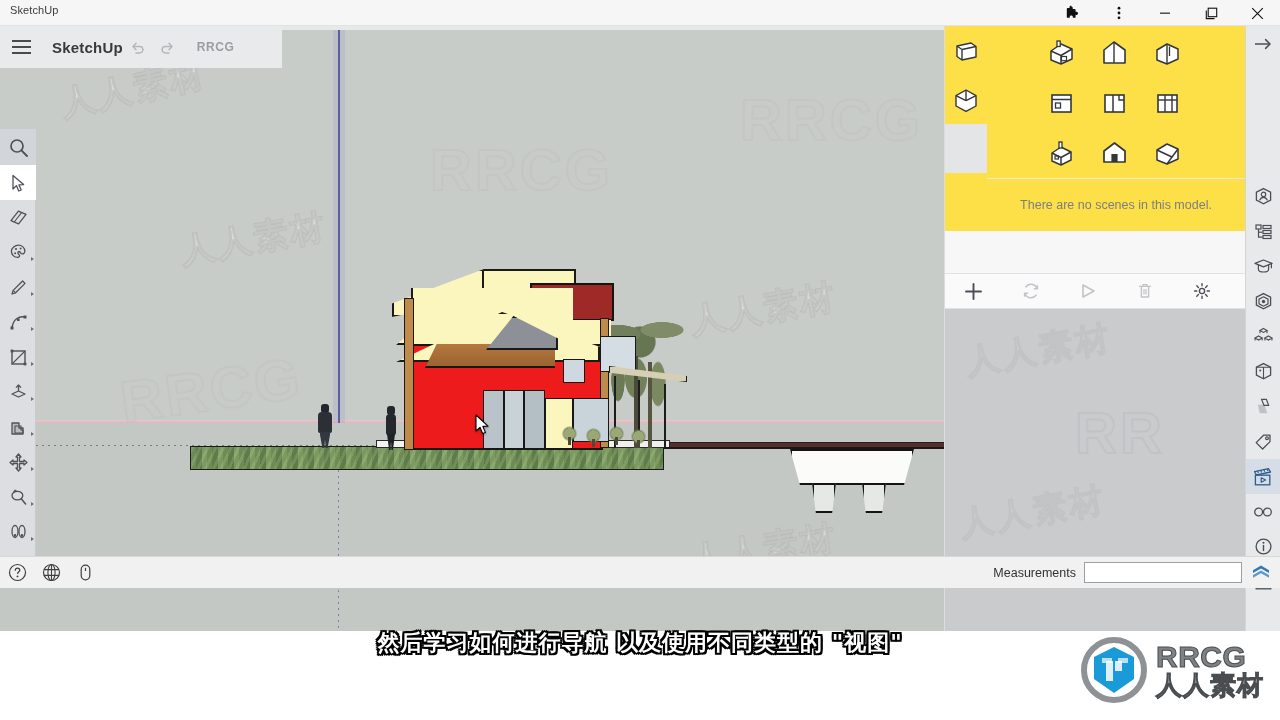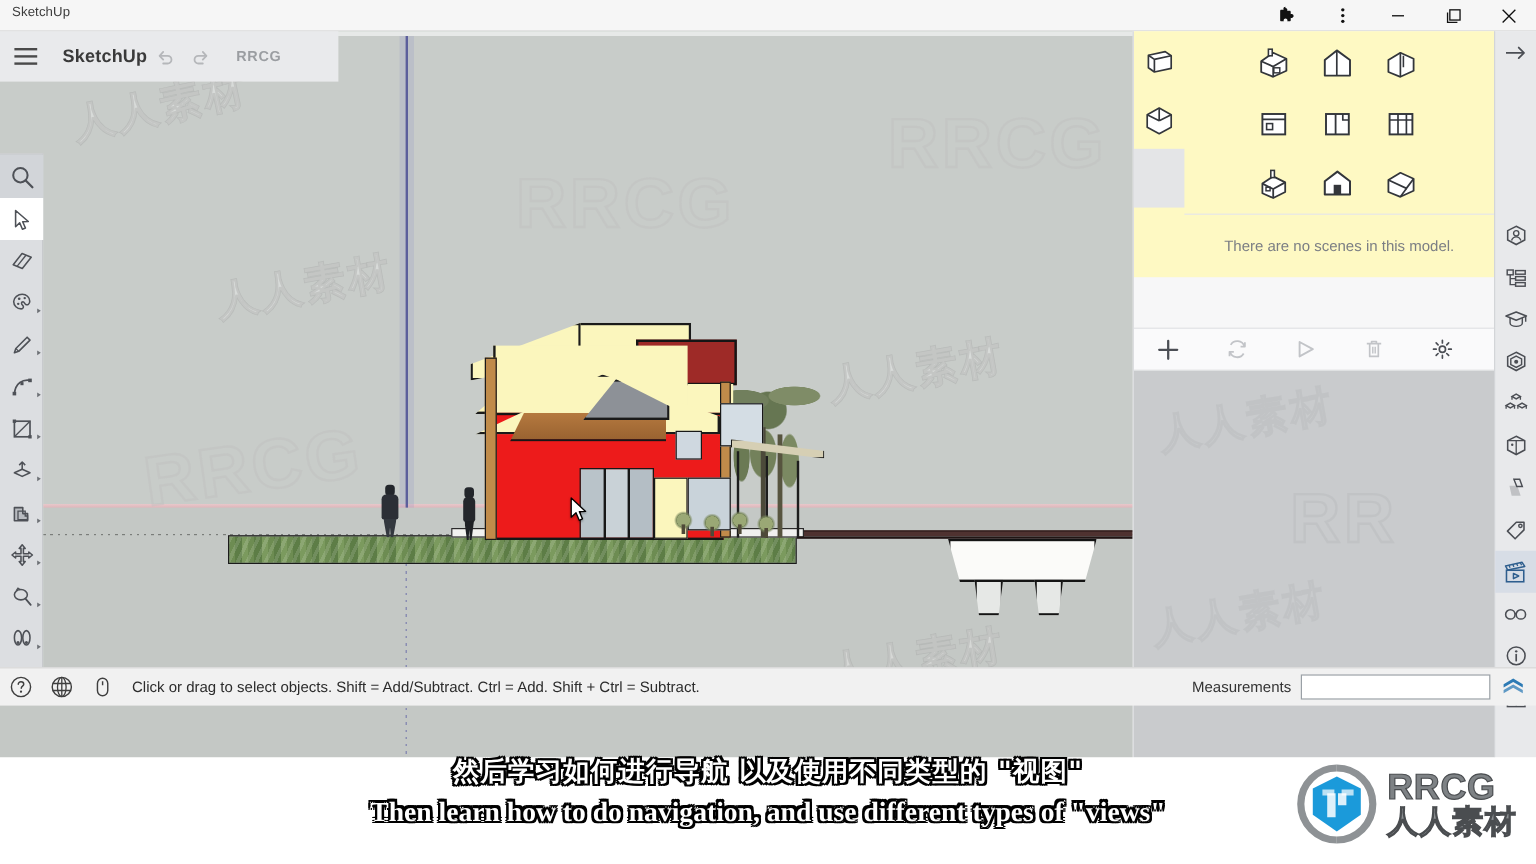--- a/index.html
+++ b/index.html
@@ -317,21 +317,21 @@
     background: #ffffff;
     border-bottom: 1px solid #e6e7e9;
   }
   .panel-head .ph-icon { margin: 0 10px 0 12px; color: #2e5e8e; display:flex; }
   .panel-head .ph-title {
     font-size: 13px; font-weight: bold; color: #3d4653; letter-spacing: 1.2px;
   }
   .panel-collapse {
     position: absolute; right: 10px; top: 14px; color: #9b9da1;
   }
-  .panel-body { position: relative; height: 205px; background: #fef9c3; }
+  .panel-body { position: relative; height: 205px; background: #fde047; }
   .view-col {
     position: absolute; left: 0; top: 0; width: 42px;
   }
   .view-col .vc {
     width: 42px; height: 49px;
     display: flex; align-items: center; justify-content: center;
     color: #33363b;
   }
   .view-col .vc.shade { background: #e4e5e7; }
   .view-grid {
@@ -927,21 +927,20 @@
     <div class="panel-rest">
       <div class="wm" style="left:20px; top:18px; transform:rotate(-10deg); color:transparent; -webkit-text-stroke:1.1px rgba(185,187,189,.5);">人人素材</div>
       <div class="wm big" style="left:130px; top:90px; -webkit-text-stroke:2px rgba(185,187,189,.45);">RR</div>
       <div class="wm" style="left:14px; top:180px; transform:rotate(-10deg); color:transparent; -webkit-text-stroke:1.1px rgba(185,187,189,.45);">人人素材</div>
     </div>
   </div>
 
 
   <div class="subs">
     <div class="sub-cn">然后学习如何进行导航 以及使用不同类型的 "视图"</div>
-    <div class="sub-en">Then learn how to do navigation, and use different types of "views"</div>
   </div>
 
   <div class="rrcg">
     <svg class="rrcg-mark" viewBox="0 0 72 72">
       <path d="M36 6 A30 30 0 0 1 66 36" fill="none" stroke="#8e9295" stroke-width="6"></path>
       <path d="M66 36 A30 30 0 0 1 36 66" fill="none" stroke="#8e9295" stroke-width="6"></path>
       <path d="M36 66 A30 30 0 0 1 6 36" fill="none" stroke="#8e9295" stroke-width="6"></path>
       <path d="M6 36 A30 30 0 0 1 36 6" fill="none" stroke="#8e9295" stroke-width="6"></path>
       <path d="M36 13 L56 23 V45 L36 59 L16 45 V23 Z" fill="#1b9ada"></path>
       <path d="M28 27h7v20h-7z M37 27h7v10h-7z" fill="#ffffff" opacity=".85"></path>
@@ -967,21 +966,20 @@
           <ellipse cx="9.5" cy="9.5" rx="3.6" ry="8" fill="none" stroke="currentColor" stroke-width="1.1"></ellipse>
           <path d="M1.9 6.6h15.2M1.9 12.4h15.2M9.5 1.5v16" stroke="currentColor" stroke-width="1.1"></path>
         </svg>
     </div>
     <div class="sb-icon">
       <svg width="19" height="19" viewBox="0 0 19 19">
           <rect x="5.2" y="2.2" width="8.6" height="14.6" rx="4.3" fill="none" stroke="currentColor" stroke-width="1.2"></rect>
           <path d="M9.5 4.8v3.2" stroke="currentColor" stroke-width="1.2"></path>
         </svg>
     </div>
-    <div class="sb-text">Click or drag to select objects. Shift = Add/Subtract. Ctrl = Add. Shift + Ctrl = Subtract.</div>
     <div class="sb-right">
       <span class="meas-label">Measurements</span>
       <input class="meas-input" type="text" placeholder="" style="">
       <span class="su-logo">
         <svg width="22" height="22" viewBox="0 0 22 22">
             <path d="M3 8.2 L11 3.4 L19 8.2 L19 11 L11 6.4 L3 11 Z" fill="#2e7bb5"></path>
             <path d="M3 13 L11 8.4 L19 13 L19 15.8 L11 11.2 L3 15.8 Z" fill="#2e7bb5" opacity=".75"></path>
           </svg>
       </span>
     </div>

